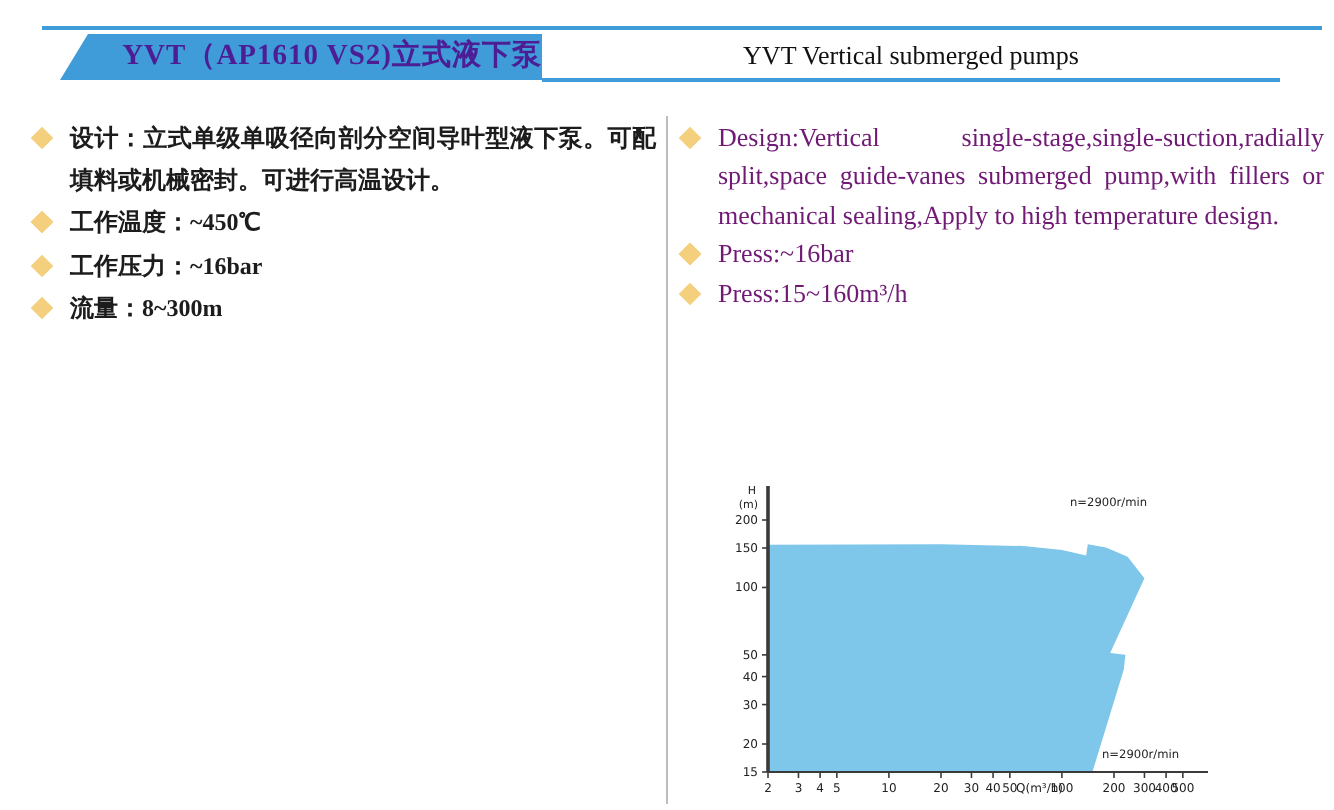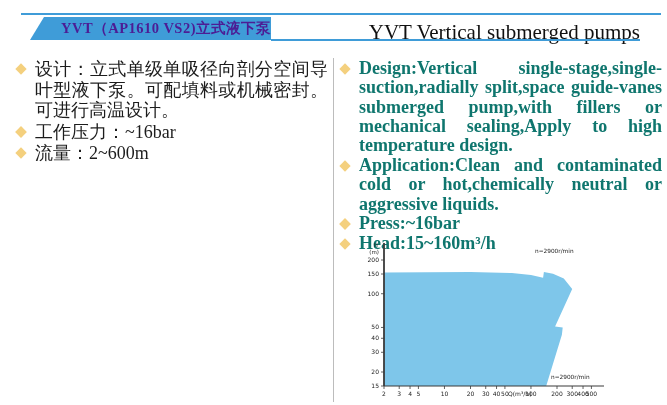--- a/index.html
+++ b/index.html
@@ -3,30 +3,30 @@
 <meta charset="utf-8">
 <style>
   html,body{margin:0;padding:0;background:#e8e8e8;}
   .page{position:relative;width:667px;height:405px;background:#ffffff;overflow:hidden;
         font-family:"Liberation Serif", serif;}
   .top-rule{position:absolute;left:21px;top:13px;width:640px;height:2px;background:var(--accent,#3f9cd8);}
   .banner{position:absolute;left:30px;top:17px;width:241px;height:23px;background:var(--accent,#3f9cd8);
           clip-path:polygon(14px 0,100% 0,100% 100%,0 100%);
           color:#4c1d95;font-weight:bold;font-size:14.5px;line-height:23px;text-align:right;
           letter-spacing:0.5px;}
-  .en-title{position:absolute;left:271px;top:20px;width:369px;text-align:right;
-            font-size:21px;color:#111;}
+  .en-title{position:absolute;left:271px;top:20px;width:369px;text-align:center;
+            font-size:13px;color:#111;}
   .title-underline{position:absolute;left:271px;top:39px;width:369px;height:2px;background:var(--accent,#3f9cd8);}
   .divider-v{position:absolute;left:333px;top:58px;width:1px;height:344px;background:#bcbcbc;}
   .col{position:absolute;top:59px;}
   .col-left{left:15px;width:313px;}
   .col-right{left:339px;width:323px;}
   .item{position:relative;padding-left:20px;text-align:justify;}
-  .col-left .item{font-size:18px;font-weight:400;line-height:20.5px;color:#1c1c1c;margin-bottom:1px;}
-  .col-right .item{font-size:18px;font-weight:700;line-height:19.3px;color:#0f766e;margin-bottom:0.5px;}
+  .col-left .item{font-size:12px;font-weight:700;line-height:20.5px;color:#1c1c1c;margin-bottom:1px;}
+  .col-right .item{font-size:13px;font-weight:400;line-height:19.3px;color:#701a75;margin-bottom:0.5px;}
   .diamond{position:absolute;left:2px;top:6px;width:8px;height:8px;
            background:var(--gold,#f4d07e);transform:rotate(45deg);}
   .chart-wrap{position:absolute;left:336px;top:233px;width:330px;height:170px;}
   svg text{font-family:"DejaVu Sans", sans-serif;fill:#222;}
 </style>
 </head>
 <body>
 
 <div class="page">
 
@@ -44,47 +44,50 @@
   <div class="col col-left">
     <div class="item">
       <span class="diamond"></span>
       <span>设计：立式单级单吸径向剖分空间导叶型液下泵。可配填料或机械密封。可进行高温设计。</span>
     </div>
     <div class="item">
       <span class="diamond"></span>
     </div>
     <div class="item">
       <span class="diamond"></span>
+      <span>工作温度：~450℃</span>
+    </div>
+    <div class="item">
+      <span class="diamond"></span>
       <span>工作压力：~16bar</span>
     </div>
     <div class="item">
       <span class="diamond"></span>
-      <span>流量：2~600m</span>
+      <span>流量：8~300m</span>
     </div>
   </div>
 
   <div class="col col-right">
     <div class="item">
       <span class="diamond"></span>
       <span>Design:Vertical single-stage,single-suction,radially split,space guide-vanes submerged pump,with fillers or mechanical sealing,Apply to high temperature design.</span>
     </div>
     <div class="item">
       <span class="diamond"></span>
-      <span>Application:Clean and contaminated cold or hot,chemically neutral or aggressive liquids.</span>
     </div>
     <div class="item">
       <span class="diamond"></span>
     </div>
     <div class="item">
       <span class="diamond"></span>
       <span>Press:~16bar</span>
     </div>
     <div class="item">
       <span class="diamond"></span>
-      <span>Head:15~160m³/h</span>
+      <span>Press:15~160m³/h</span>
     </div>
   </div>
 
   <div class="chart-wrap">
     <svg id="chart" width="330" height="170" viewBox="0 0 330 170">
         <polygon points="48.0,153.0 48.0,39.4 134.5,39.1 175.8,40.0 195.0,42.0 207.1,44.7 207.9,39.1 217.0,40.7 227.8,45.4 236.2,56.1 219.1,93.5 226.7,94.4 225.9,101.8 210.2,153.0" fill="#7ec6ea"></polygon>
         <line x1="48" y1="10" x2="48" y2="153" stroke="#3a3a3a" stroke-width="1.8"></line>
         <line x1="48" y1="153" x2="268" y2="153" stroke="#3a3a3a" stroke-width="1.1"></line>
         <line x1="45" y1="27.00686149987041" x2="48" y2="27.00686149987041" stroke="#3a3a3a" stroke-width="0.8"></line>
         <text x="43" y="29.00686149987041" text-anchor="end" font-size="6">200</text>

